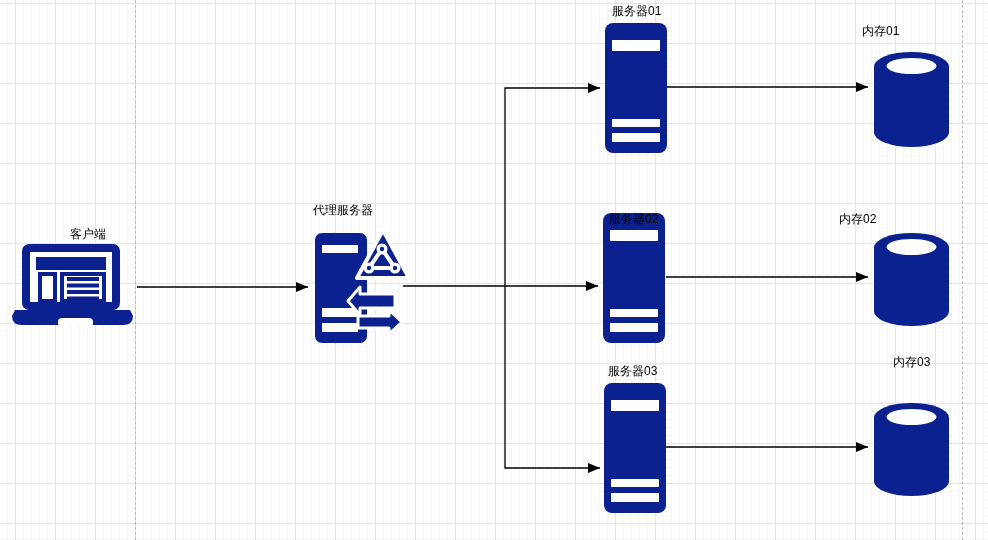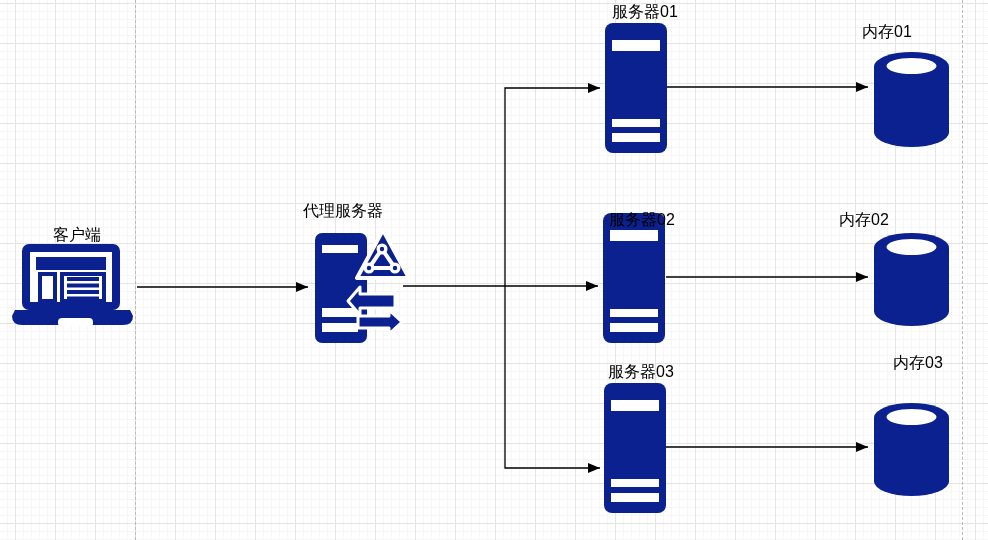--- a/index.html
+++ b/index.html
@@ -21,21 +21,21 @@
     position:absolute;top:0;bottom:0;width:0;
     border-left:1px dashed #b9b9b9;
   }
   .connector-layer{position:absolute;left:0;top:0;}
   .connector-layer path{stroke:var(--connector,#000);stroke-width:1.3;fill:none;}
   .connector-layer .arrowhead{fill:var(--connector,#000);stroke:none;}
   .node{position:absolute;color:var(--icon-blue,#0c2190);}
   .node svg{display:block;width:100%;height:100%;}
   .diag-label{
     position:absolute;
-    font-size:16px;line-height:13px;color:#000;white-space:nowrap;
+    font-size:12px;line-height:13px;color:#000;white-space:nowrap;
   }
 </style>
 </head>
 <body>
 
 <div class="canvas">
 
   <div class="page-divider" style="left:135px"></div>
   <div class="page-divider" style="left:962px"></div>
 
@@ -130,22 +130,22 @@
       <ellipse cx="37.5" cy="14" rx="25" ry="8" fill="#fff"></ellipse>
     </svg>
   </div>
   <div class="node" style="left:874px;top:403px;width:75px;height:93px">
     <svg viewBox="0 0 75 93">
       <path d="M0 14.5 A37.5 14.5 0 0 1 75 14.5 L75 78.5 A37.5 14.5 0 0 1 0 78.5 Z" fill="currentColor"></path>
       <ellipse cx="37.5" cy="14" rx="25" ry="8" fill="#fff"></ellipse>
     </svg>
   </div>
 
-  <div class="diag-label" style="left:53px;top:228px">客户端</div>
-  <div class="diag-label" style="left:303px;top:204px">代理服务器</div>
+  <div class="diag-label" style="left:70px;top:228px">客户端</div>
+  <div class="diag-label" style="left:313px;top:204px">代理服务器</div>
   <div class="diag-label" style="left:612px;top:5px">服务器01</div>
   <div class="diag-label" style="left:609px;top:213px">服务器02</div>
   <div class="diag-label" style="left:608px;top:365px">服务器03</div>
   <div class="diag-label" style="left:862px;top:25px">内存01</div>
   <div class="diag-label" style="left:839px;top:213px">内存02</div>
   <div class="diag-label" style="left:893px;top:356px">内存03</div>
 
 </div>
 
 </body></html>

